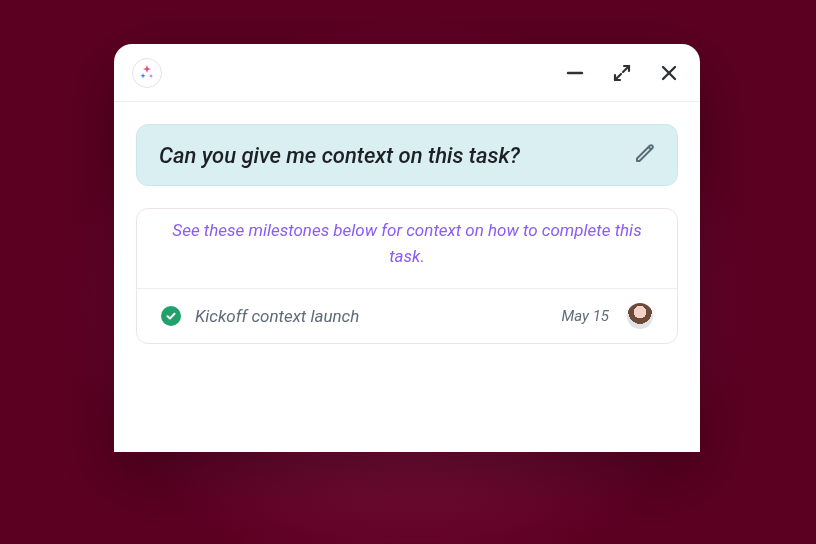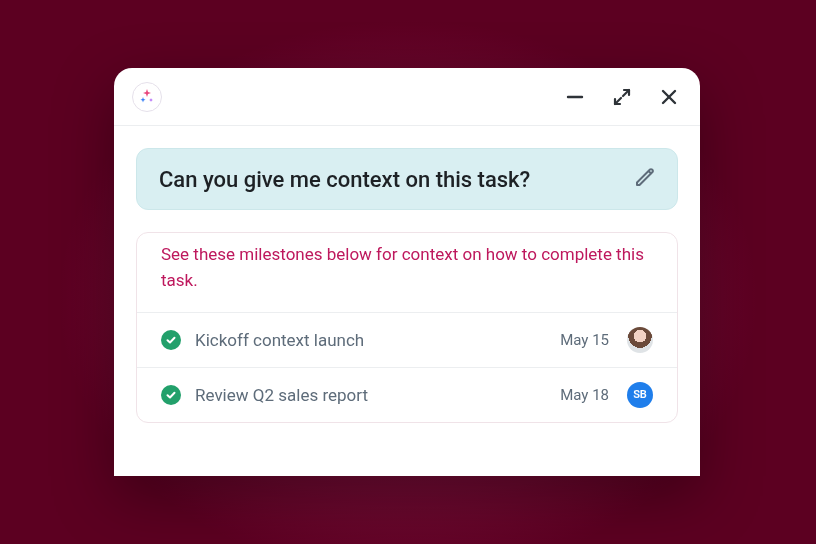--- a/index.html
+++ b/index.html
@@ -16,30 +16,31 @@
       overflow: hidden;
     }
     .glow {
       position: absolute;
       inset: 0;
       background: radial-gradient(ellipse 500px 400px at 50% 55%, rgba(237, 75, 158, 0.4), rgba(92, 0, 33, 0) 70%);
       pointer-events: none;
     }
     .window {
       position: absolute;
-      top: 68px;
+      top: 44px;
       left: 114px;
       width: 586px;
       height: 408px;
       background: #ffffff;
       border-radius: 18px 18px 0 0;
       box-shadow: 0 20px 60px rgba(0,0,0,0.35);
       overflow: hidden;
       display: flex;
       flex-direction: column;
+      font-style: italic;
     }
     .titlebar {
       height: 58px;
       display: flex;
       align-items: center;
       justify-content: space-between;
       padding: 0 22px 0 18px;
       border-bottom: 1px solid #eceef0;
     }
     .logo {
@@ -96,23 +97,24 @@
       background: linear-gradient(180deg, #fdf1f3 0%, #ffffff 100%);
       padding: 22px 24px 14px 24px;
     }
     .response-title {
       color: #a11043;
       font-size: 22px;
       font-weight: 600;
     }
     .response-body {
       padding: 8px 24px 18px 24px;
-      color: #be185d;
+      color: #8b5cf6;
       font-size: 17px;
       line-height: 1.55;
+      text-align: center;
     }
     .milestones {
       border-top: 1px solid #eceef0;
     }
     .milestone-row {
       display: flex;
       align-items: center;
       padding: 14px 24px;
       gap: 14px;
       border-bottom: 1px solid #eceef0;
@@ -219,28 +221,18 @@
           <span class="check-circle">
             <svg width="12" height="12" viewBox="0 0 12 12">
                 <path d="M2.5 6.2 L5 8.5 L9.5 3.8" fill="none" stroke="#fff" stroke-width="2" stroke-linecap="round" stroke-linejoin="round"></path>
               </svg>
           </span>
           <span class="milestone-title">Kickoff context launch</span>
           <span class="milestone-date">May 15</span>
           <span class="avatar avatar-photo"></span>
         </div>
 
-        <div class="milestone-row">
-          <span class="check-circle">
-            <svg width="12" height="12" viewBox="0 0 12 12">
-                <path d="M2.5 6.2 L5 8.5 L9.5 3.8" fill="none" stroke="#fff" stroke-width="2" stroke-linecap="round" stroke-linejoin="round"></path>
-              </svg>
-          </span>
-          <span class="milestone-title">Review Q2 sales report</span>
-          <span class="milestone-date">May 18</span>
-          <span class="avatar avatar-initials">SB</span>
-        </div>
 
       </div>
     </div>
 
   </div>
 </div>
 
 </body></html>

